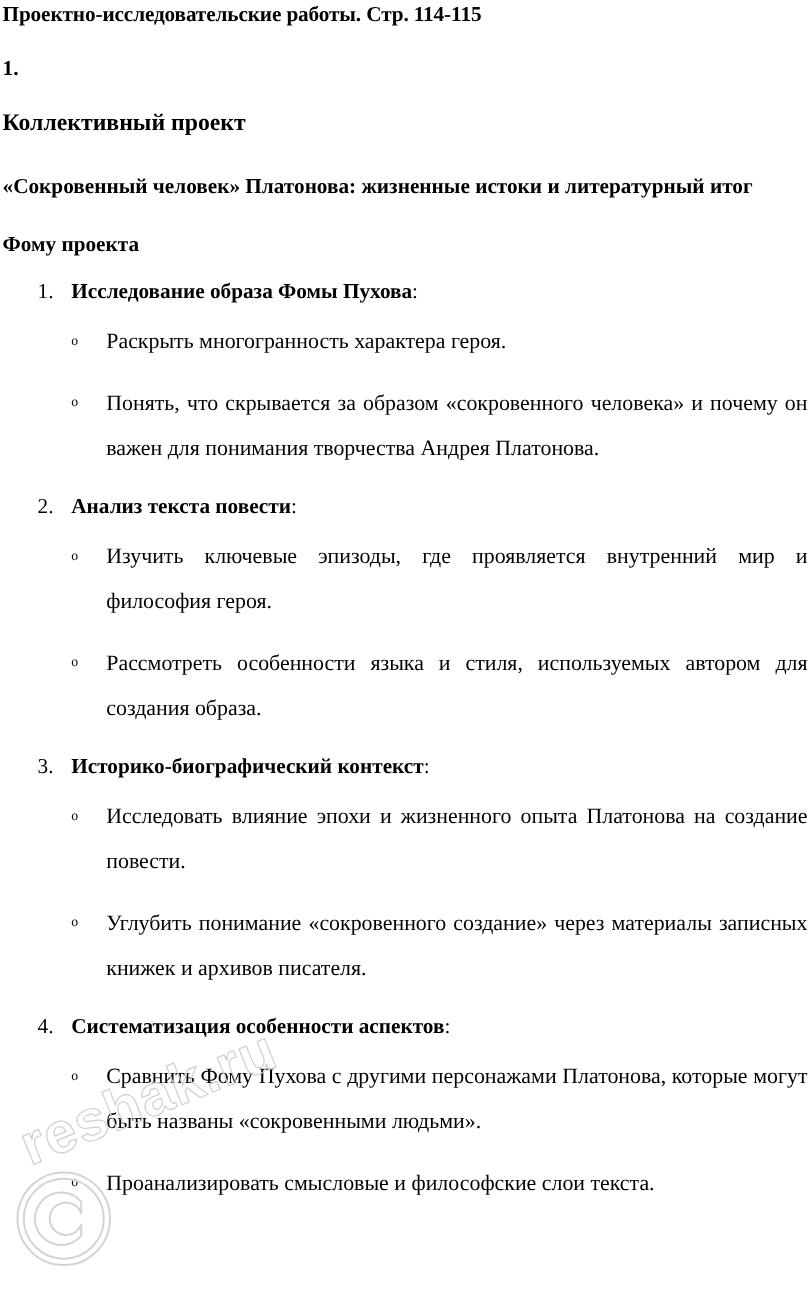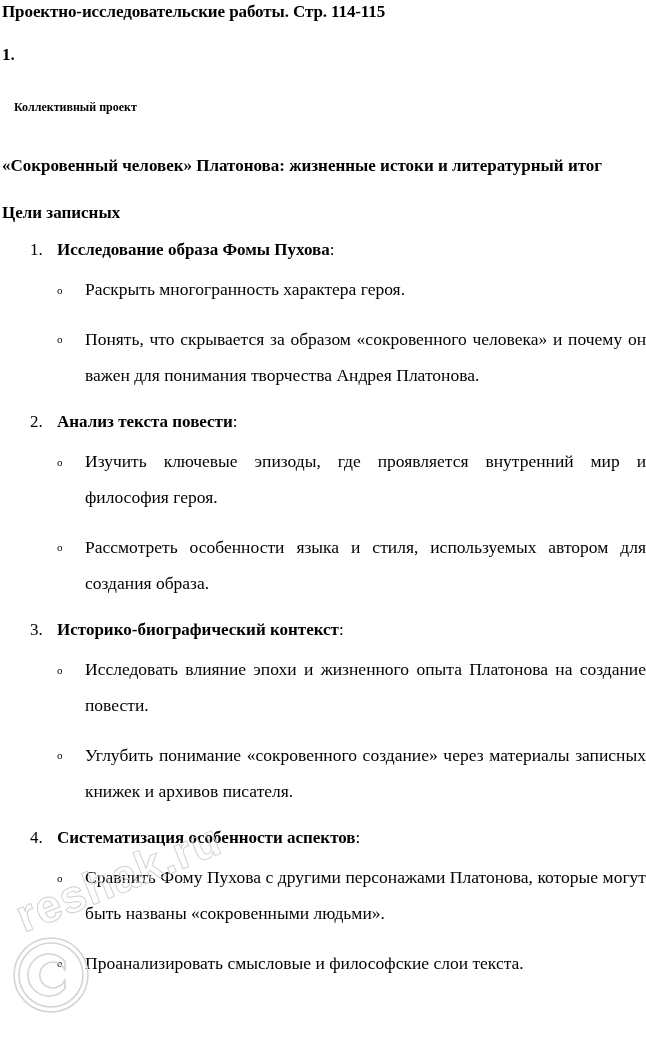--- a/index.html
+++ b/index.html
@@ -39,23 +39,23 @@
 
   .num-label {
     font-size: 17px;
     font-weight: bold;
     margin: 0;
     padding: 26px 0 0 2px;
     line-height: 1.0;
   }
 
   .subhead {
-    font-size: 12px;
-    font-weight: bold;
-    margin: 12px;
+    font-size: 19px;
+    font-weight: bold;
+    margin: 0;
     padding: 26px 0 0 2px;
     line-height: 1.0;
   }
 
   .title-para {
     font-size: 17px;
     font-weight: bold;
     margin: 0;
     padding: 23px 0 0 2px;
     line-height: 36px;
@@ -176,21 +176,21 @@
 <div id="page">
 
   <p class="doc-head">Проектно-исследовательские работы. Стр. 114-115</p>
 
   <p class="num-label">1.</p>
 
   <p class="subhead">Коллективный проект</p>
 
   <p class="title-para">«Сокровенный человек» Платонова: жизненные истоки и литературный итог</p>
 
-  <p class="goals-head">Цели записных</p>
+  <p class="goals-head">Фому проекта</p>
 
   <ol class="goals">
 
     <li>
       <div class="goal-head-row">
         <span class="marker">1.</span><span class="goal-title">Исследование образа Фомы Пухова</span><span class="goal-colon">:</span>
       </div>
       <ul class="subs">
         <li class="first-sub">
           <span class="o-marker">o</span><span>Раскрыть многогранность характера героя.</span>

